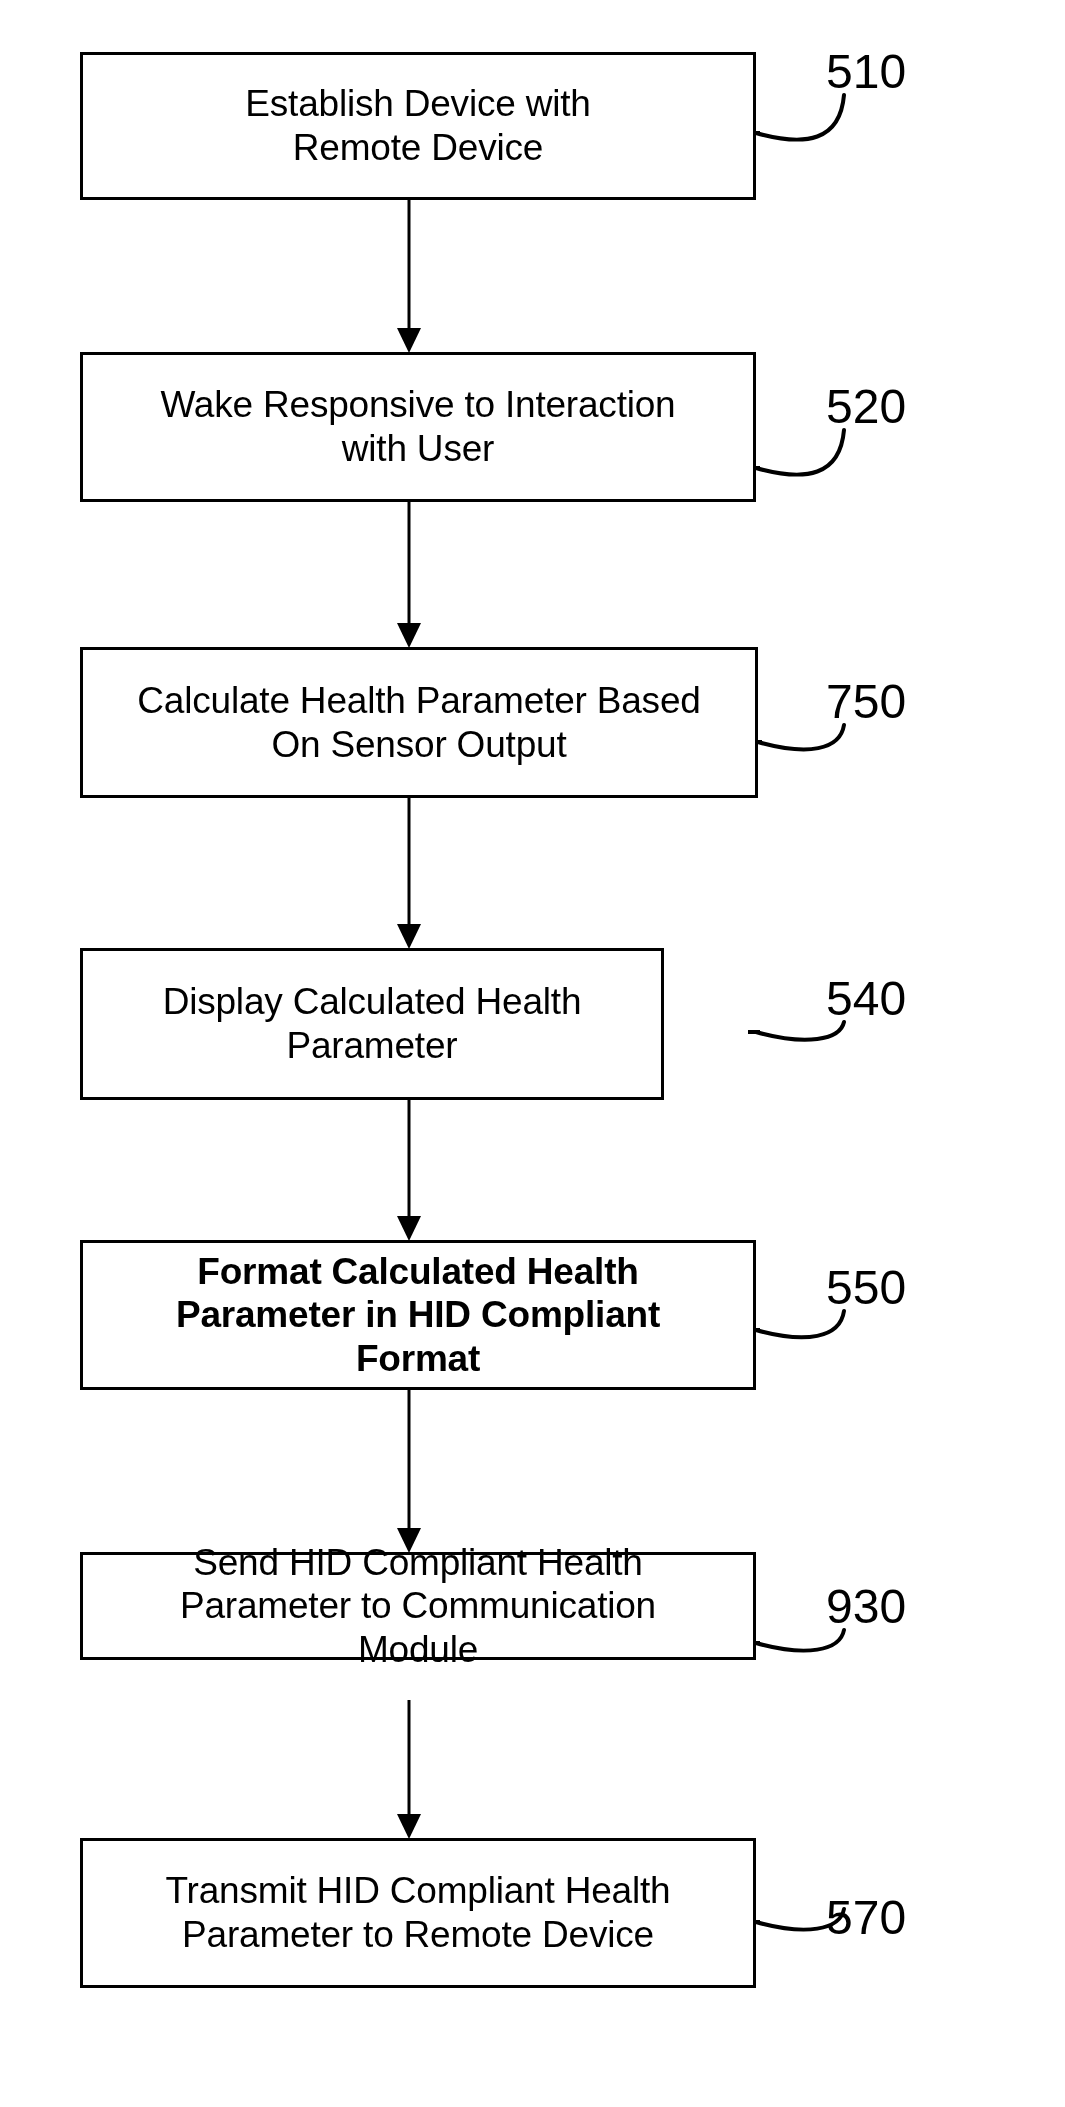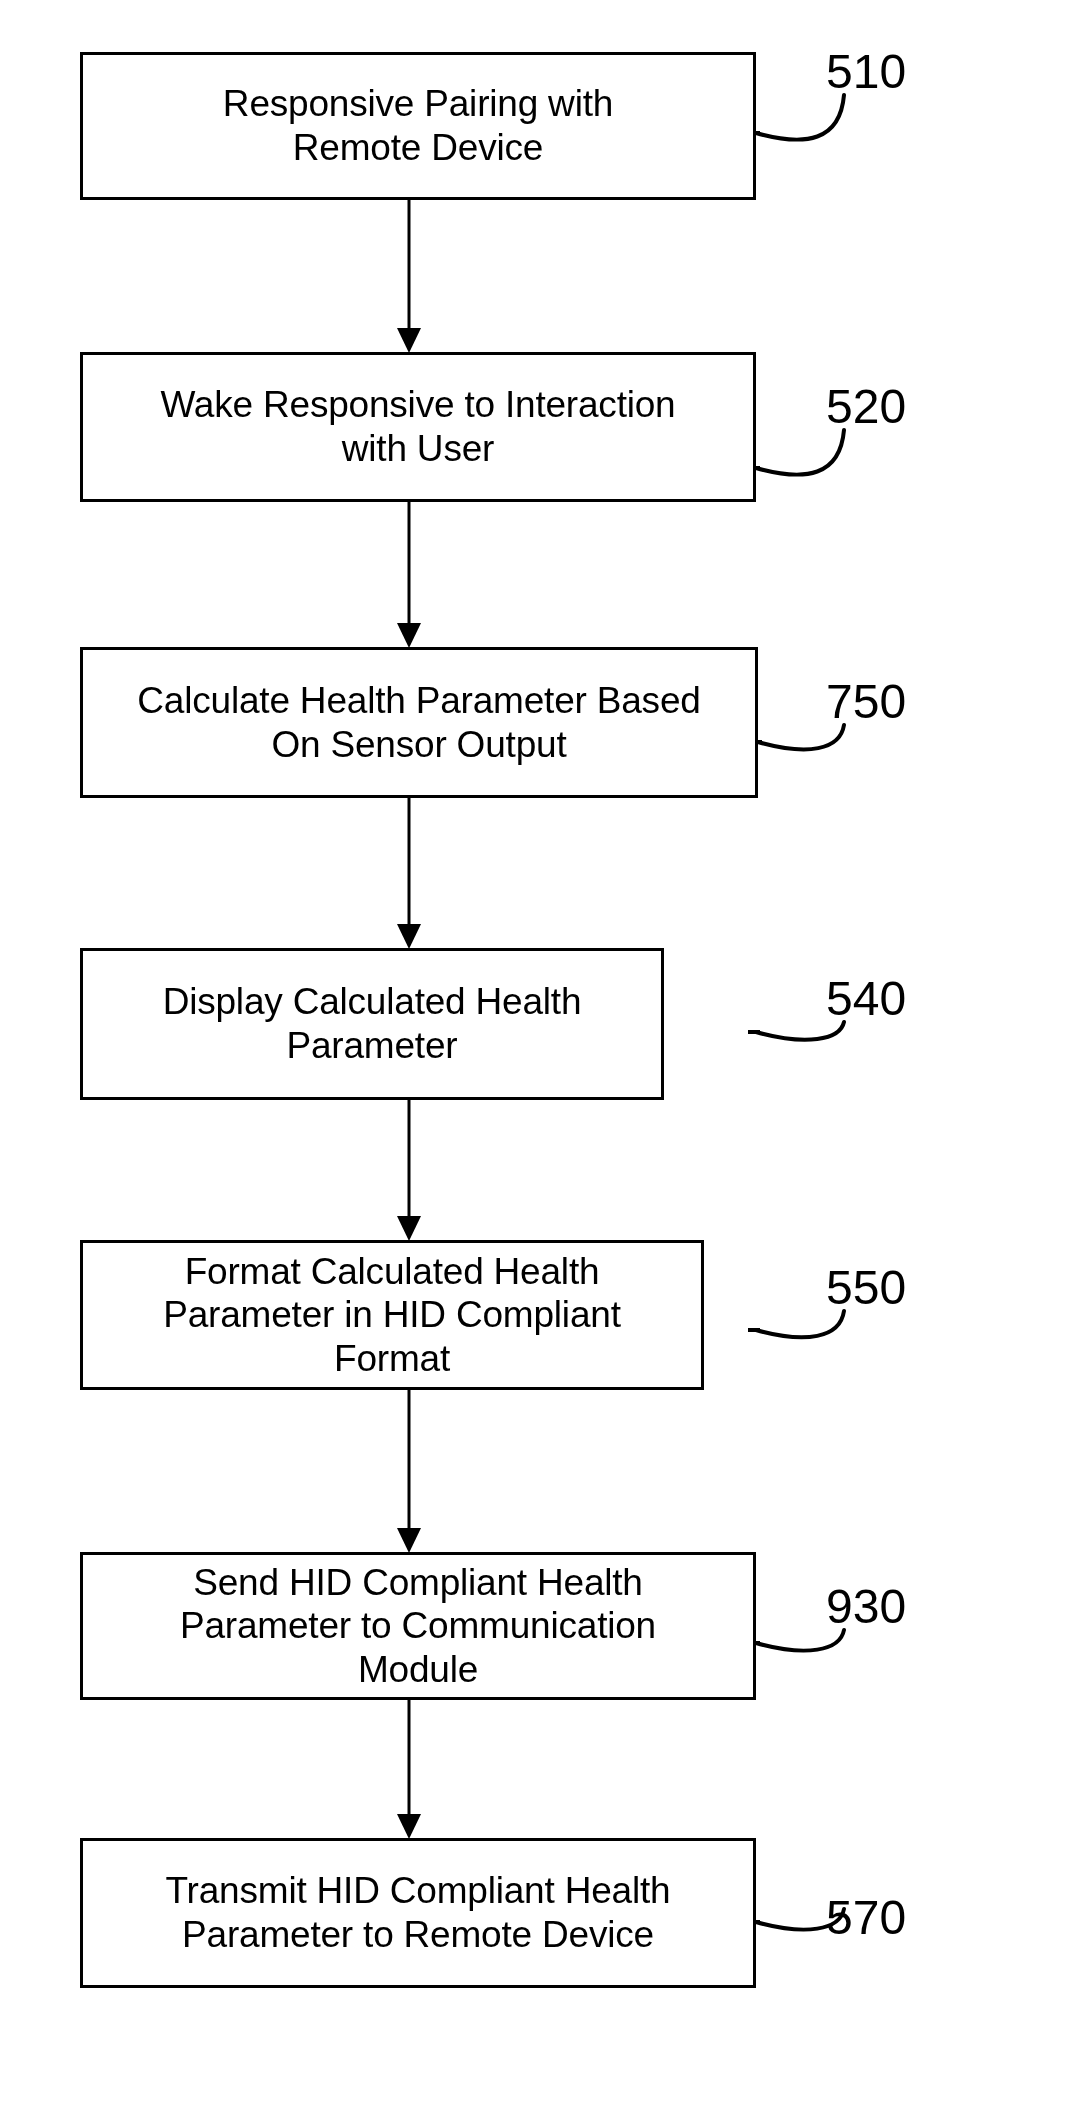--- a/index.html
+++ b/index.html
@@ -97,41 +97,41 @@
         <polygon points="397,1528 421,1528 409,1553" fill="#000000"></polygon>
       </g>
       <g>
         <line x1="409" y1="1700" x2="409" y2="1818" stroke="#000000" stroke-width="3"></line>
         <polygon points="397,1814 421,1814 409,1839" fill="#000000"></polygon>
       </g>
     </svg>
 
   <div id="boxes-host">
       <div class="flow-box" style="left: 80px; top: 52px; width: 676px; height: 148px;">
-        <span class="flow-box-label">Responsive Pairing with
+        <span class="flow-box-label">Establish Device with
 Remote Device</span>
       </div>
       <div class="flow-box" style="left: 80px; top: 352px; width: 676px; height: 150px;">
         <span class="flow-box-label">Wake Responsive to Interaction
 with User</span>
       </div>
       <div class="flow-box" style="left: 80px; top: 647px; width: 678px; height: 151px;">
         <span class="flow-box-label">Calculate Health Parameter Based
 On Sensor Output</span>
       </div>
       <div class="flow-box" style="left: 80px; top: 948px; width: 584px; height: 152px;">
         <span class="flow-box-label">Display Calculated Health
 Parameter</span>
       </div>
-      <div class="flow-box" style="left: 80px; top: 1240px; width: 624px; height: 150px;">
+      <div class="flow-box" style="left: 80px; top: 1240px; width: 676px; height: 150px; font-weight: bold;">
         <span class="flow-box-label">Format Calculated Health
 Parameter in HID Compliant
 Format</span>
       </div>
-      <div class="flow-box" style="left: 80px; top: 1552px; width: 676px; height: 148px;">
+      <div class="flow-box" style="left: 80px; top: 1552px; width: 676px; height: 108px;">
         <span class="flow-box-label">Send HID Compliant Health
 Parameter to Communication
 Module</span>
       </div>
       <div class="flow-box" style="left: 80px; top: 1838px; width: 676px; height: 150px;">
         <span class="flow-box-label">Transmit HID Compliant Health
 Parameter to Remote Device</span>
       </div>
     </div>
   <div id="refs-host">

